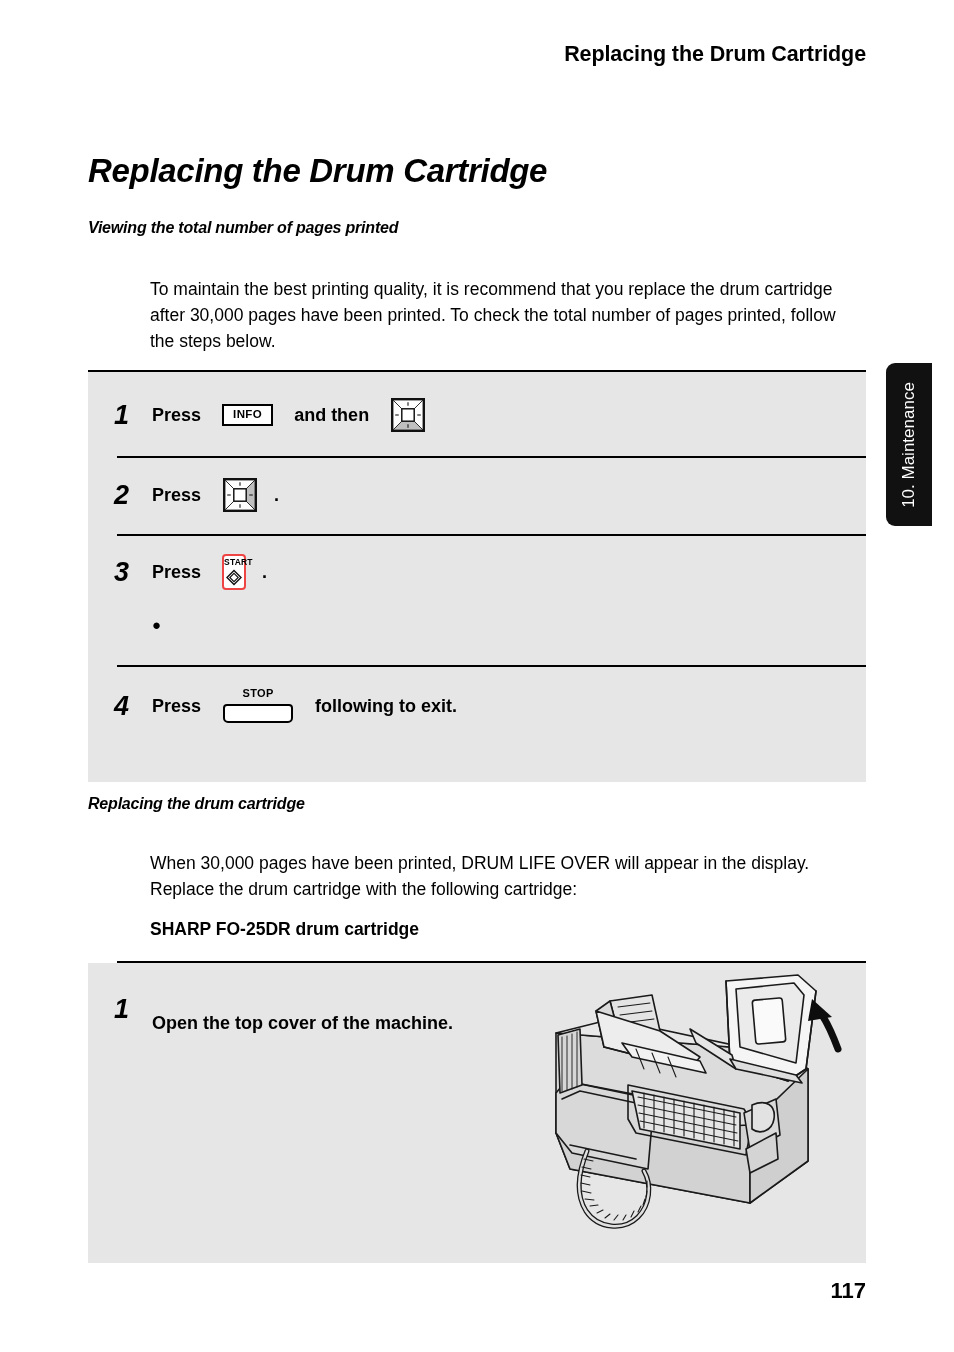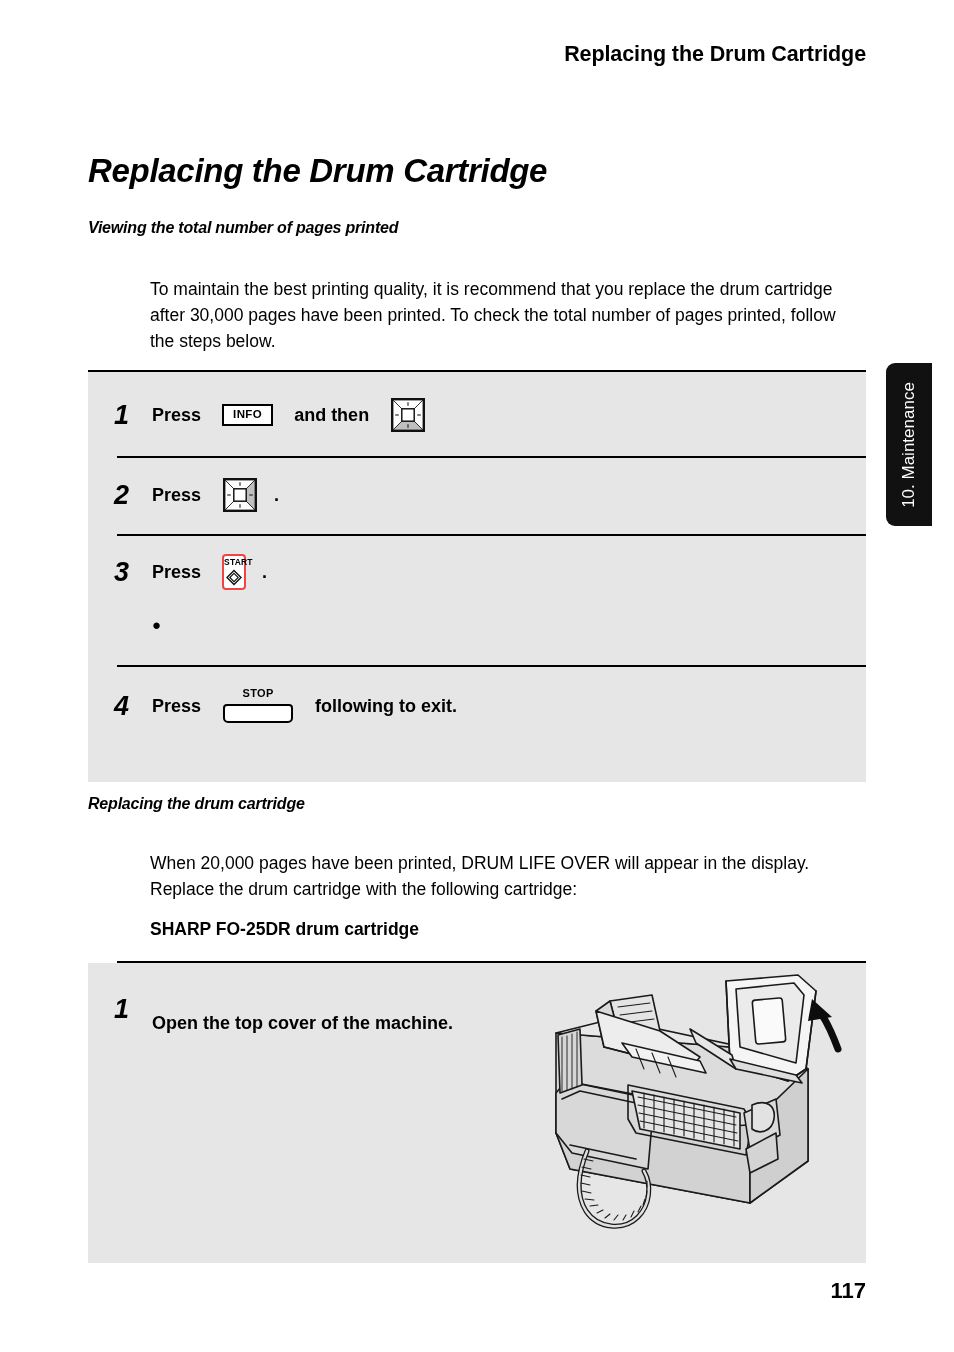--- a/index.html
+++ b/index.html
@@ -378,21 +378,21 @@
             <span class="sp-box"></span>
           </span>
           <span class="t"> following to exit.</span>
         </div>
       </div>
     </div>
   </div>
 
   <h2 class="section-title" id="sec-replacing">Replacing the drum cartridge</h2>
 
-  <p class="body-text" id="replacing-para">When 20,000 pages have been printed, DRUM LIFE OVER will appear in the display. Replace the drum cartridge with the following cartridge:</p>
+  <p class="body-text" id="replacing-para">When 30,000 pages have been printed, DRUM LIFE OVER will appear in the display. Replace the drum cartridge with the following cartridge:</p>
 
   <div class="cartridge-name">SHARP FO-25DR drum cartridge</div>
 
   <div class="panel" id="panel-two">
 
     <div class="step" style="padding-top:22px;">
       <div class="step-row">
         <div class="step-num">1</div>
         <div class="step-heading">Open the top cover of the machine.</div>
       </div>

